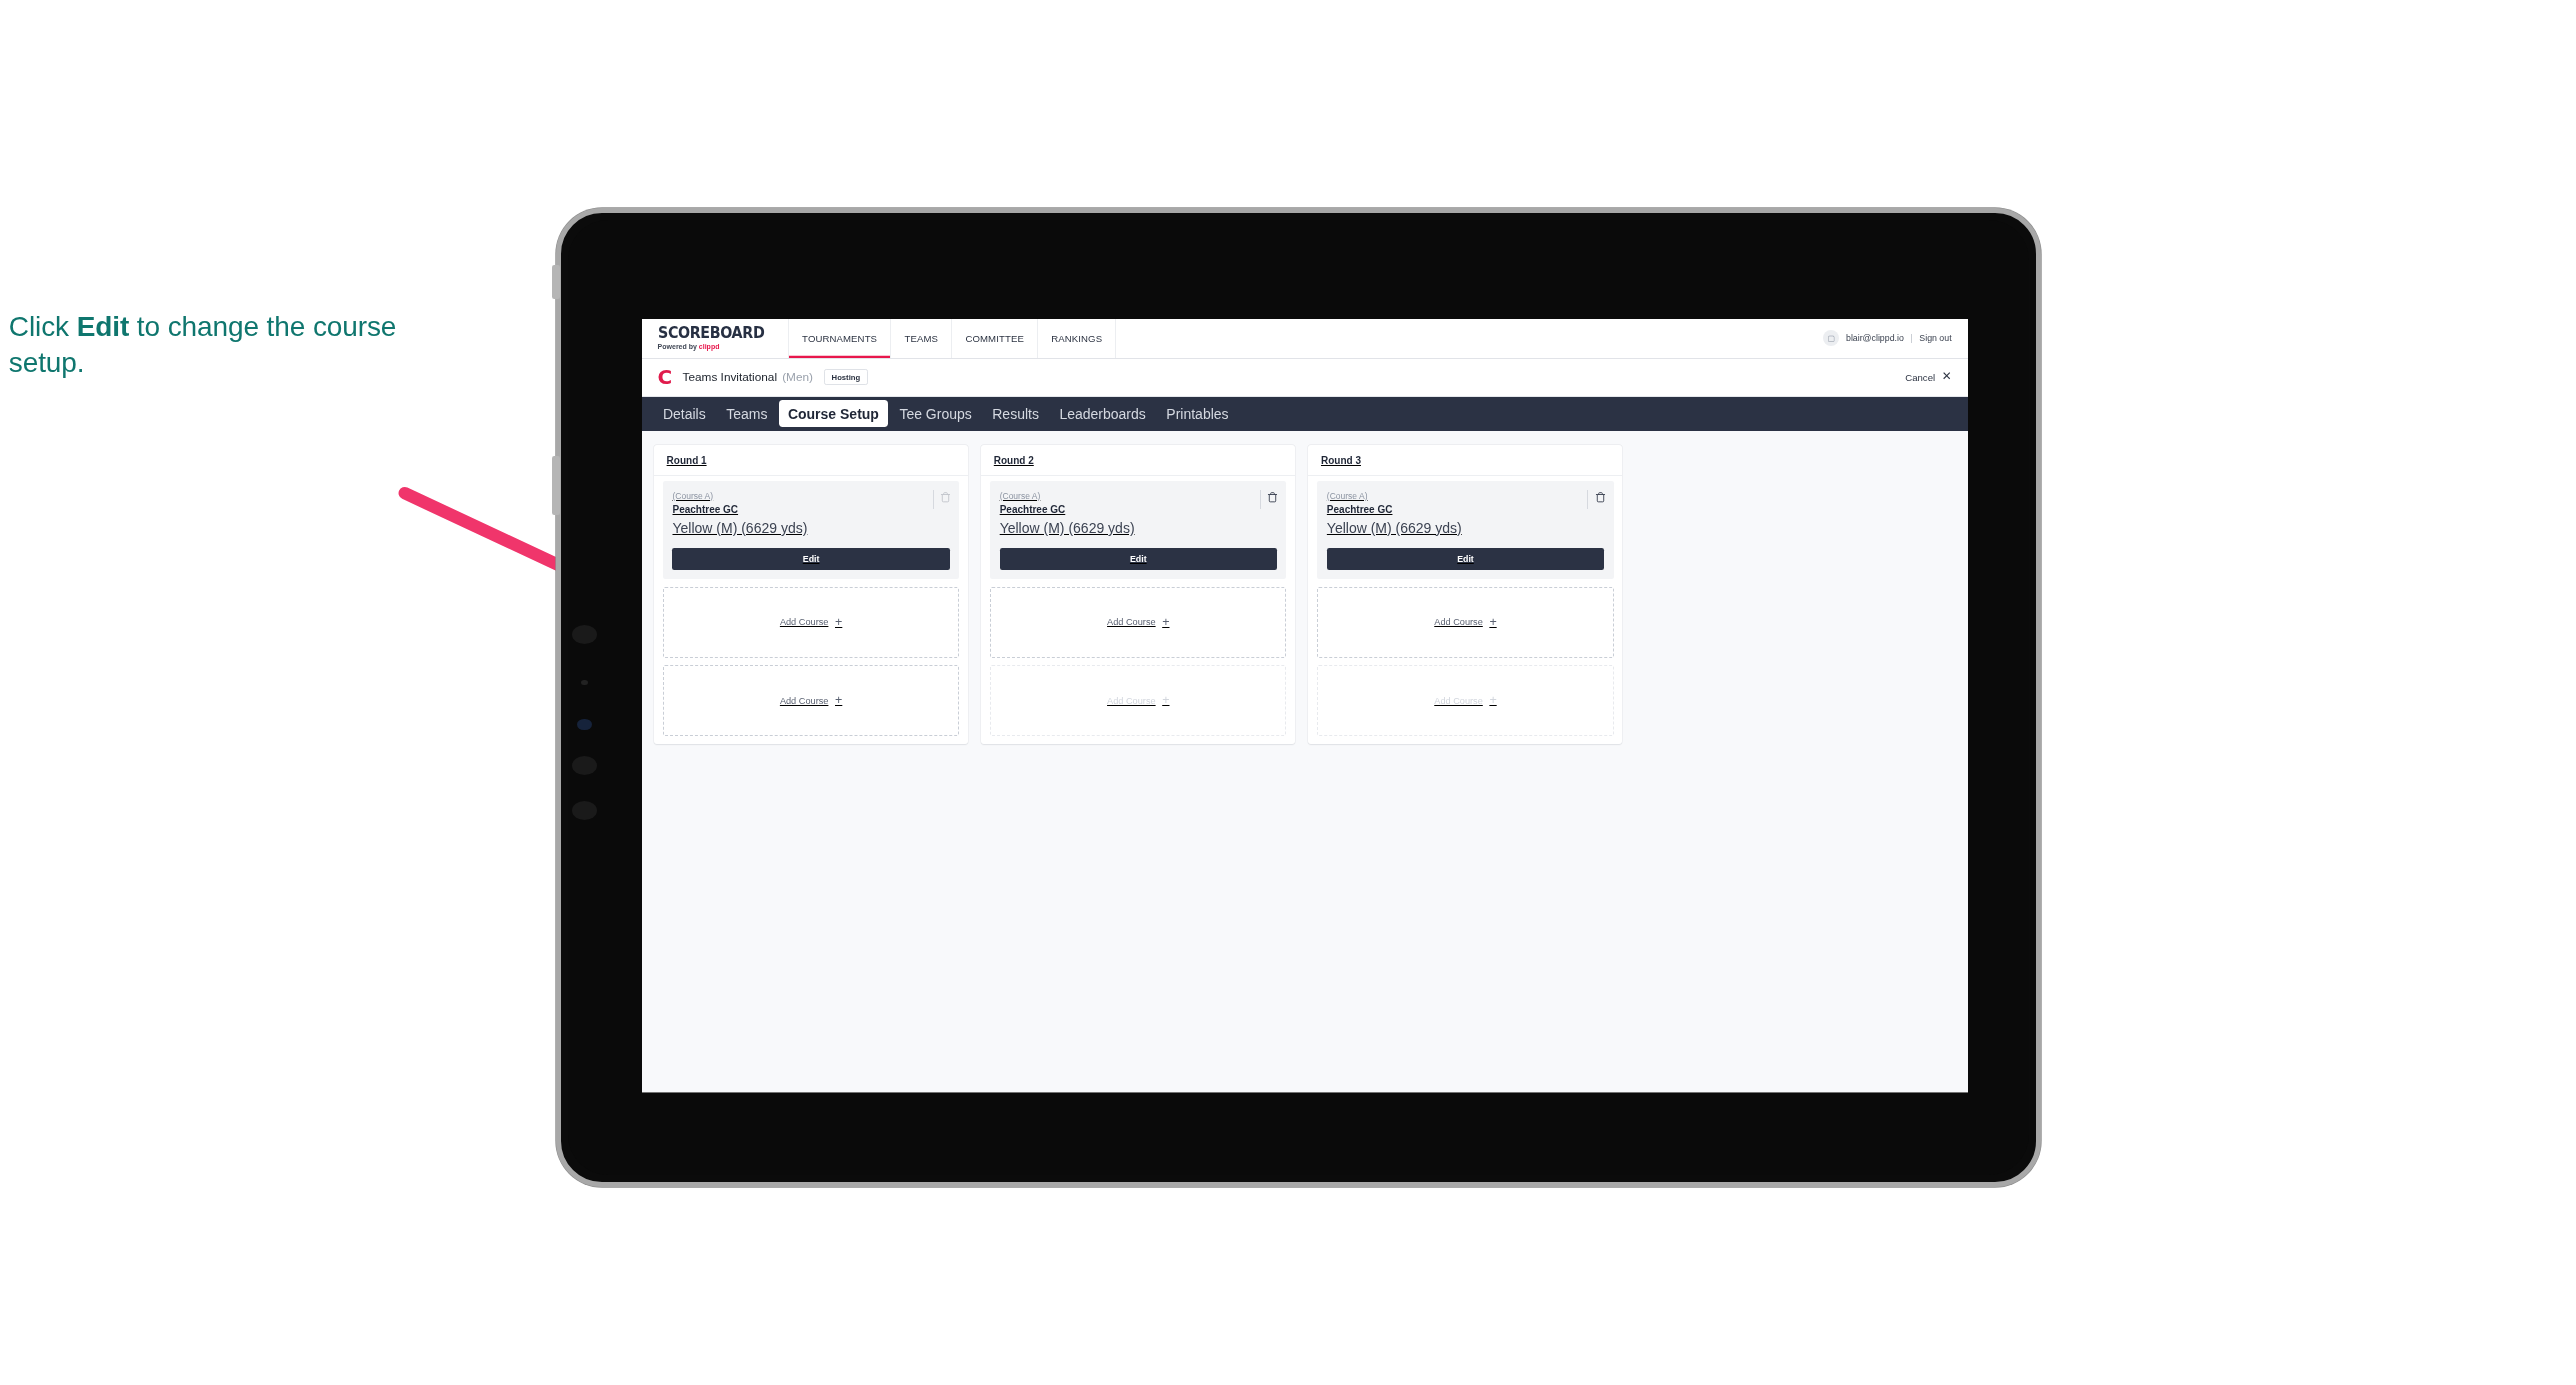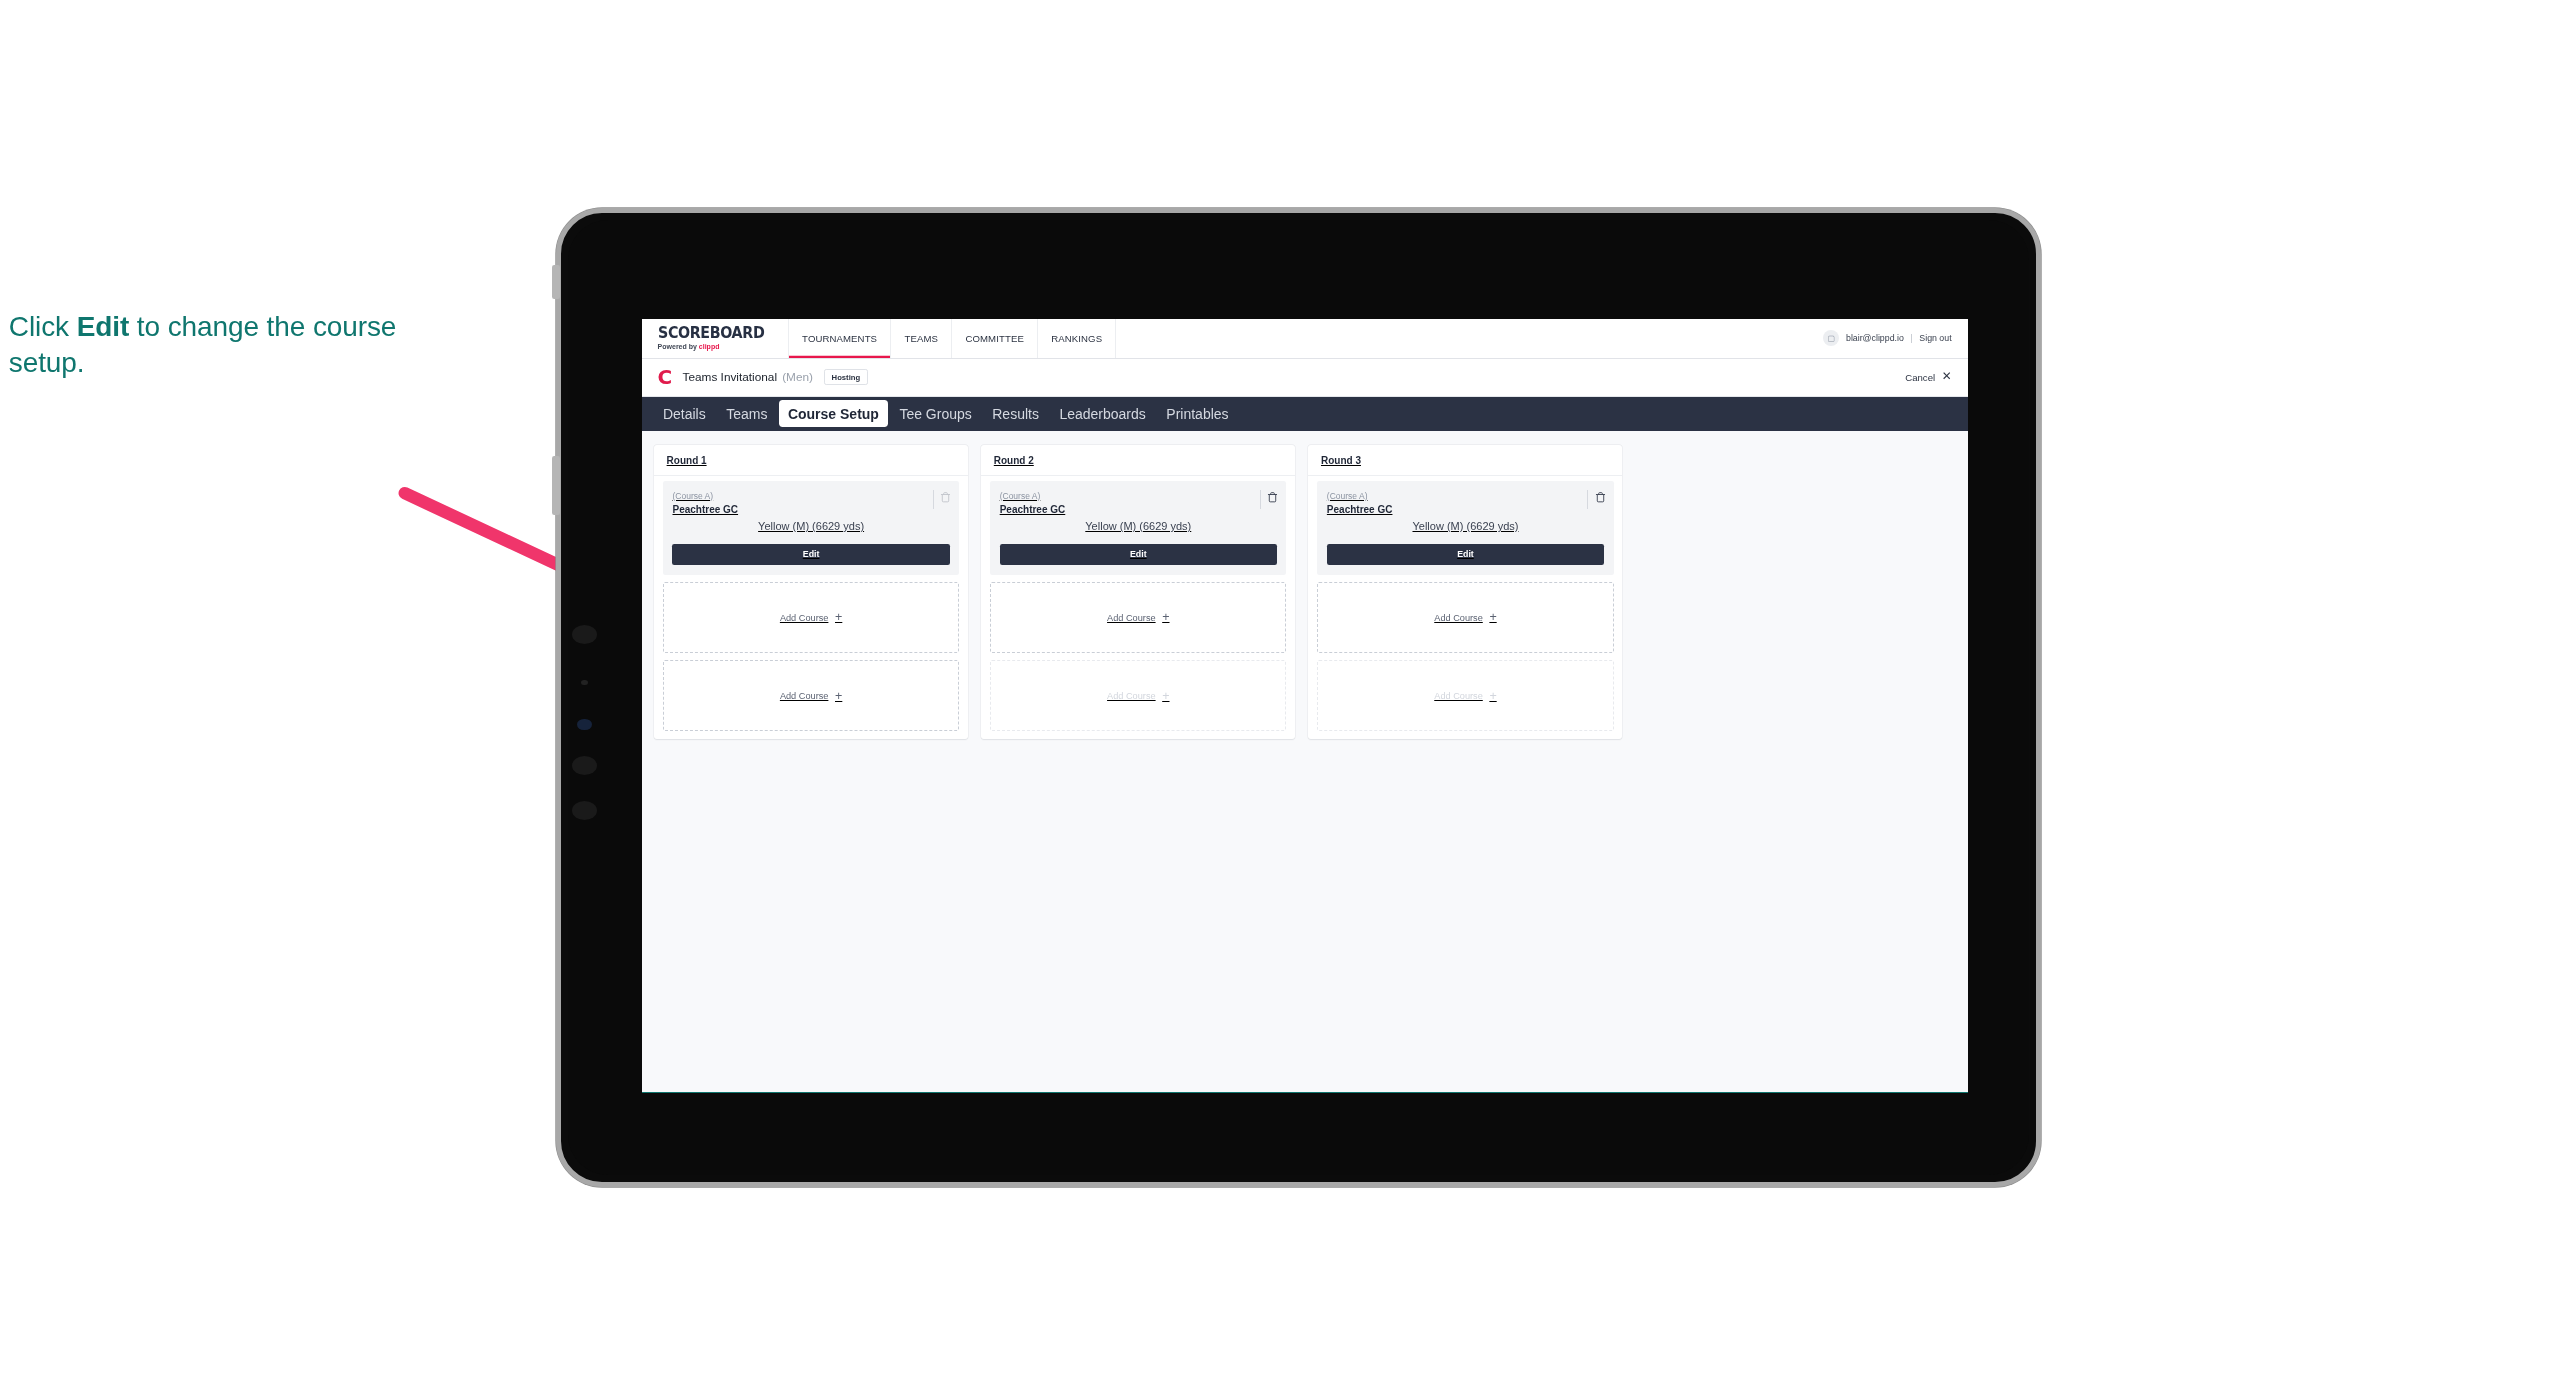--- a/index.html
+++ b/index.html
@@ -61,21 +61,21 @@
   .edge-dot.d2 { top: 460px; width: 7.4px;  height: 5.9px;  background:#222; left:13.2px;}
   .edge-dot.d3 { top: 499px; width: 14.7px;  height: 11.8px; background:#16233b; left:9.6px;}
   .edge-dot.d4 { top: 536px; width: 25px;  height: 19px; }
   .edge-dot.d5 { top: 581px; width: 25px;  height: 19px; }
 
   
   .app {
     position: absolute;
     left: 74px; top: 99px;
     width: 1326px; height: 774px;
-    background: #0f766e;
+    background: #737373;
     overflow: hidden;
   }
 
   
   .topnav {
     display: flex; align-items: stretch;
     height: 40px;
     background: #ffffff;
     border-bottom: 0.7px solid #e1e3e8;
     position: relative;
@@ -207,21 +207,21 @@
 
   .course-card {
     background: #f3f4f6;
     border-radius: 2.2px;
     padding: 8.8px 9.6px 9.6px;
     position: relative;
     margin-bottom: 7.4px;
   }
   .course-label { font-size: 8.5px; color: #8b93a1; line-height: 1.5; }
   .course-name { font-size: 10px; font-weight: 700; color: #1f2636; line-height: 1.55; }
-  .course-tee  { font-size: 11px; color: #3b4251; line-height: 1.55; text-align: center; }
+  .course-tee  { font-size: 14px; color: #3b4251; line-height: 1.55; }
 
   .card-tools {
     position: absolute; top: 8.8px; right: 8px;
     display: flex; align-items: center; gap: 6.6px;
   }
   .tool-sep { width: 0.7px; height: 19px; background: #d6d9df; }
   .trash-icon { opacity: 1; cursor: pointer; }
   .trash-icon.dim { opacity: 0.32; }
 
   .edit-btn {

